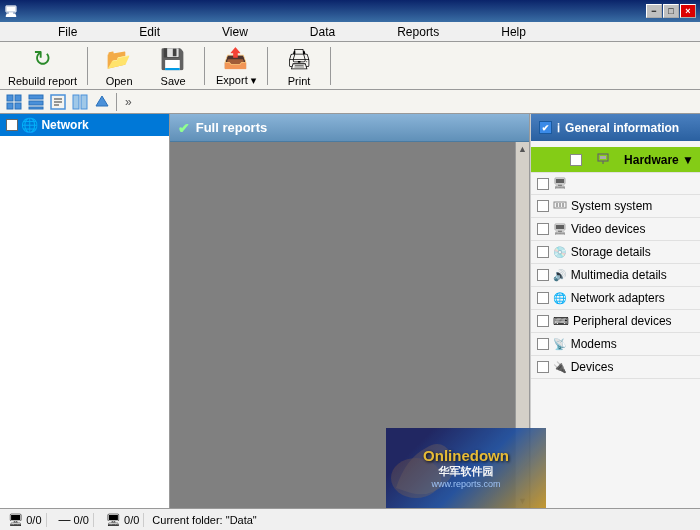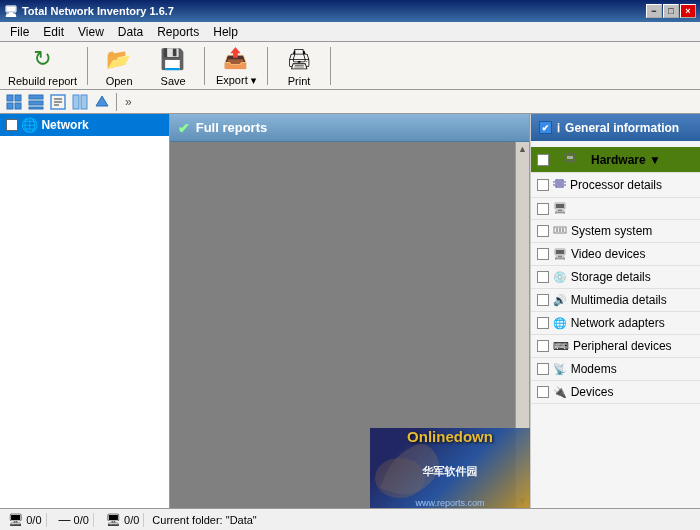--- a/index.html
+++ b/index.html
@@ -32,20 +32,21 @@
       display: flex;
       align-items: center;
       border-bottom: 1px solid #999;
       padding: 0 4px;
       gap: 2px;
     }
     .menu-item {
       padding: 2px 6px;
       cursor: pointer;
       font-size: 12px;
+      margin-left: 48px;
     }
 
     
     #toolbar {
       background: #f5f4f0;
       height: 48px;
       display: flex;
       align-items: center;
       border-bottom: 1px solid #999;
       padding: 2px 4px;
@@ -162,21 +163,22 @@
     }
     .right-section-header {
       padding: 4px 6px;
       display: flex;
       align-items: center;
       gap: 14px;
       font-size: 12px;
       font-weight: bold;
       cursor: pointer;
       border-bottom: 1px solid #e0e0e0;
-      background: #4d7c0f;
+      background: #84cc16;
+      justify-content: flex-end;
     }
     .check-box { width: 12px; height: 12px; border: 1px solid #888; background: white; flex-shrink: 0; }
 
     
     #statusbar {
       height: 22px;
       background: #f0f0f0;
       border-top: 1px solid #999;
       display: flex;
       align-items: center;
@@ -206,21 +208,20 @@
       font-size: 10px;
       opacity: 0.92;
     }
   </style>
 </head>
 <body>
 
 <div id="titlebar">
   <div id="titlebar-left">
     <span>🖥</span>
-    <span>Total Network Inventory 1.6.7</span>
   </div>
   <div id="titlebar-right">
     <div class="title-btn">−</div>
     <div class="title-btn">□</div>
     <div class="title-btn" style="background:#d00;color:white;">×</div>
   </div>
 </div>
 
 <div id="menubar">
   <span class="menu-item">File</span>
@@ -347,34 +348,20 @@
       <span style="color:#6a6a6a;">
         <svg width="14" height="14" viewBox="0 0 14 14">
           <rect x="2" y="3" width="10" height="7" fill="none" stroke="#666" stroke-width="1.2"></rect>
           <rect x="4" y="5" width="6" height="3" fill="#aaa"></rect>
           <line x1="7" y1="10" x2="7" y2="13" stroke="#666" stroke-width="1.2"></line>
         </svg>
       </span>
       <span>Hardware ▼</span>
     </div>
 
-    <div class="right-section">
-      <div class="check-box"></div>
-      <span style="color:#5a5a9a;">
-        <svg width="13" height="13" viewBox="0 0 13 13">
-          <rect x="3" y="3" width="7" height="7" fill="none" stroke="#5a5a9a" stroke-width="1.2"></rect>
-          <rect x="4" y="4" width="5" height="5" fill="#9090cc"></rect>
-          <line x1="2" y1="5" x2="0" y2="5" stroke="#5a5a9a" stroke-width="1"></line>
-          <line x1="2" y1="8" x2="0" y2="8" stroke="#5a5a9a" stroke-width="1"></line>
-          <line x1="11" y1="5" x2="13" y2="5" stroke="#5a5a9a" stroke-width="1"></line>
-          <line x1="11" y1="8" x2="13" y2="8" stroke="#5a5a9a" stroke-width="1"></line>
-        </svg>
-      </span>
-      <span>Processor details</span>
-    </div>
 
     <div class="right-section">
       <div class="check-box"></div>
       <span style="font-size:11px; color:#606060;">🖥</span>
     </div>
 
     <div class="right-section">
       <div class="check-box"></div>
       <span style="font-size:11px;">
         <svg width="14" height="10" viewBox="0 0 14 10">
@@ -426,28 +413,28 @@
     <div class="right-section">
       <div class="check-box"></div>
       <span style="font-size:11px;">🔌</span>
       <span>Devices</span>
     </div>
   </div>
 
   <div id="watermark" style="
     position:absolute;
     bottom:0;
-    right:170px;
+    right:154px;
     width:160px;
     height:80px;
     background: linear-gradient(135deg, #1a2060 20%, #2050a0 55%, #c09020 100%);
     display:flex;
     flex-direction:column;
     align-items:center;
-    justify-content:space-between;
+    justify-content:center;
     color:white;
     overflow:hidden;
   ">
 
     <svg style="position:absolute;left:0;top:0;opacity:0.35;" width="80" height="80" viewBox="0 0 80 80">
       <ellipse cx="30" cy="50" rx="25" ry="20" fill="#c08030" opacity="0.6"></ellipse>
       <path d="M10,60 Q20,30 40,20 Q55,10 65,25 Q75,40 60,55 Q45,70 25,65 Z" fill="#e0a040" opacity="0.5"></path>
     </svg>
     <div style="font-size:15px; font-weight:bold; color:#f0c030; text-shadow:1px 1px 3px #000; z-index:1;">Onlinedown</div>
     <div style="font-size:11px; color:#fff; z-index:1; font-weight:bold;">华军软件园</div>

